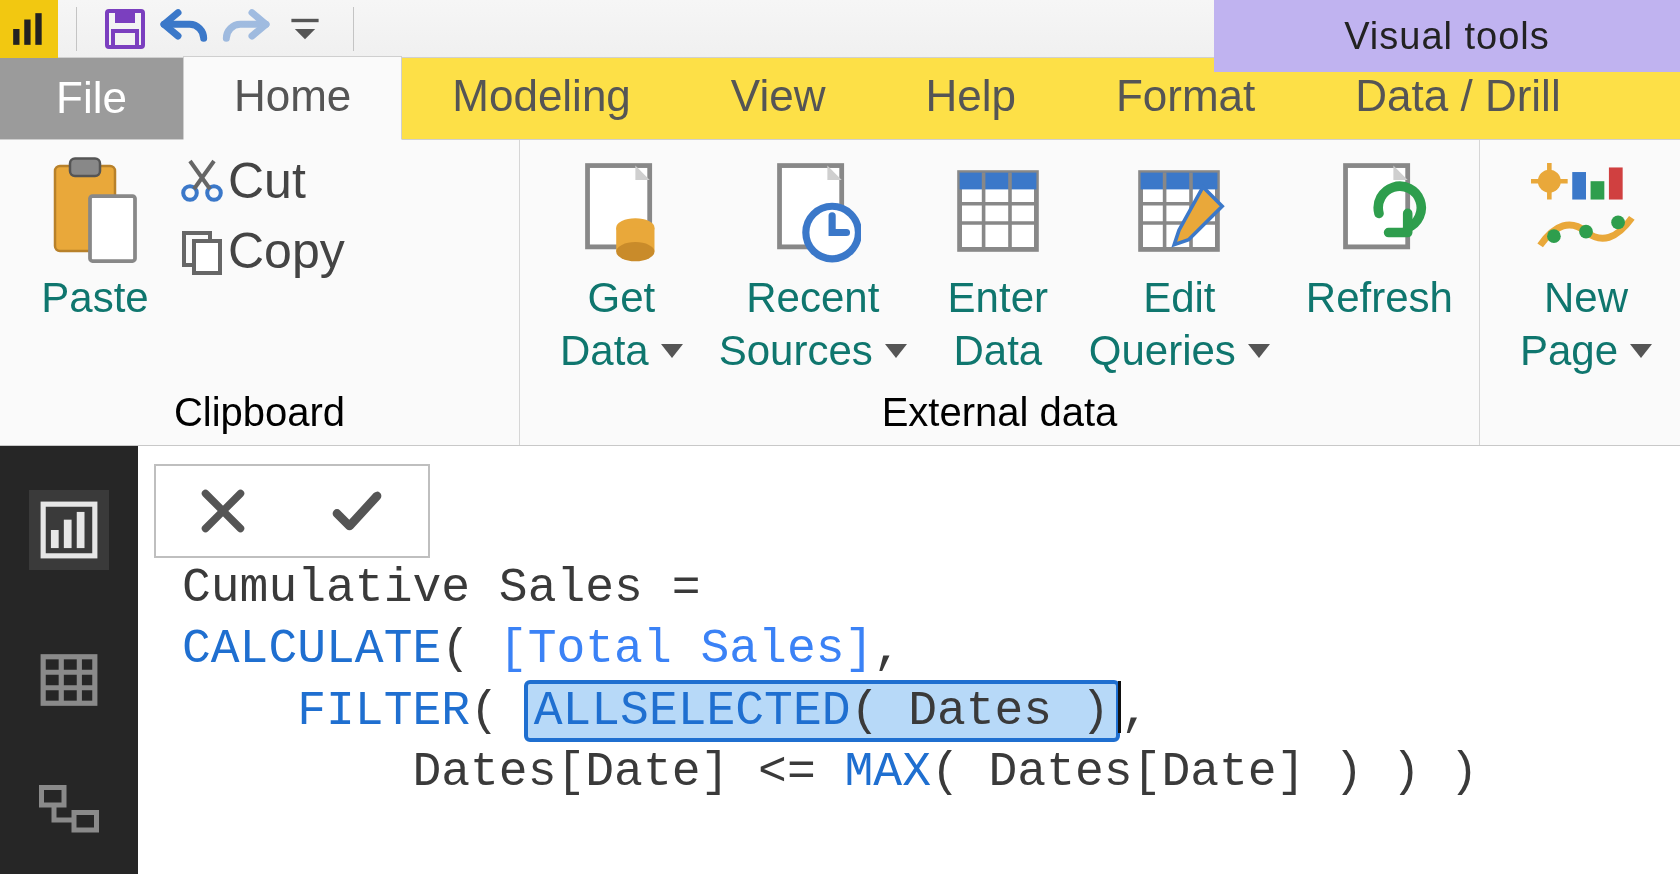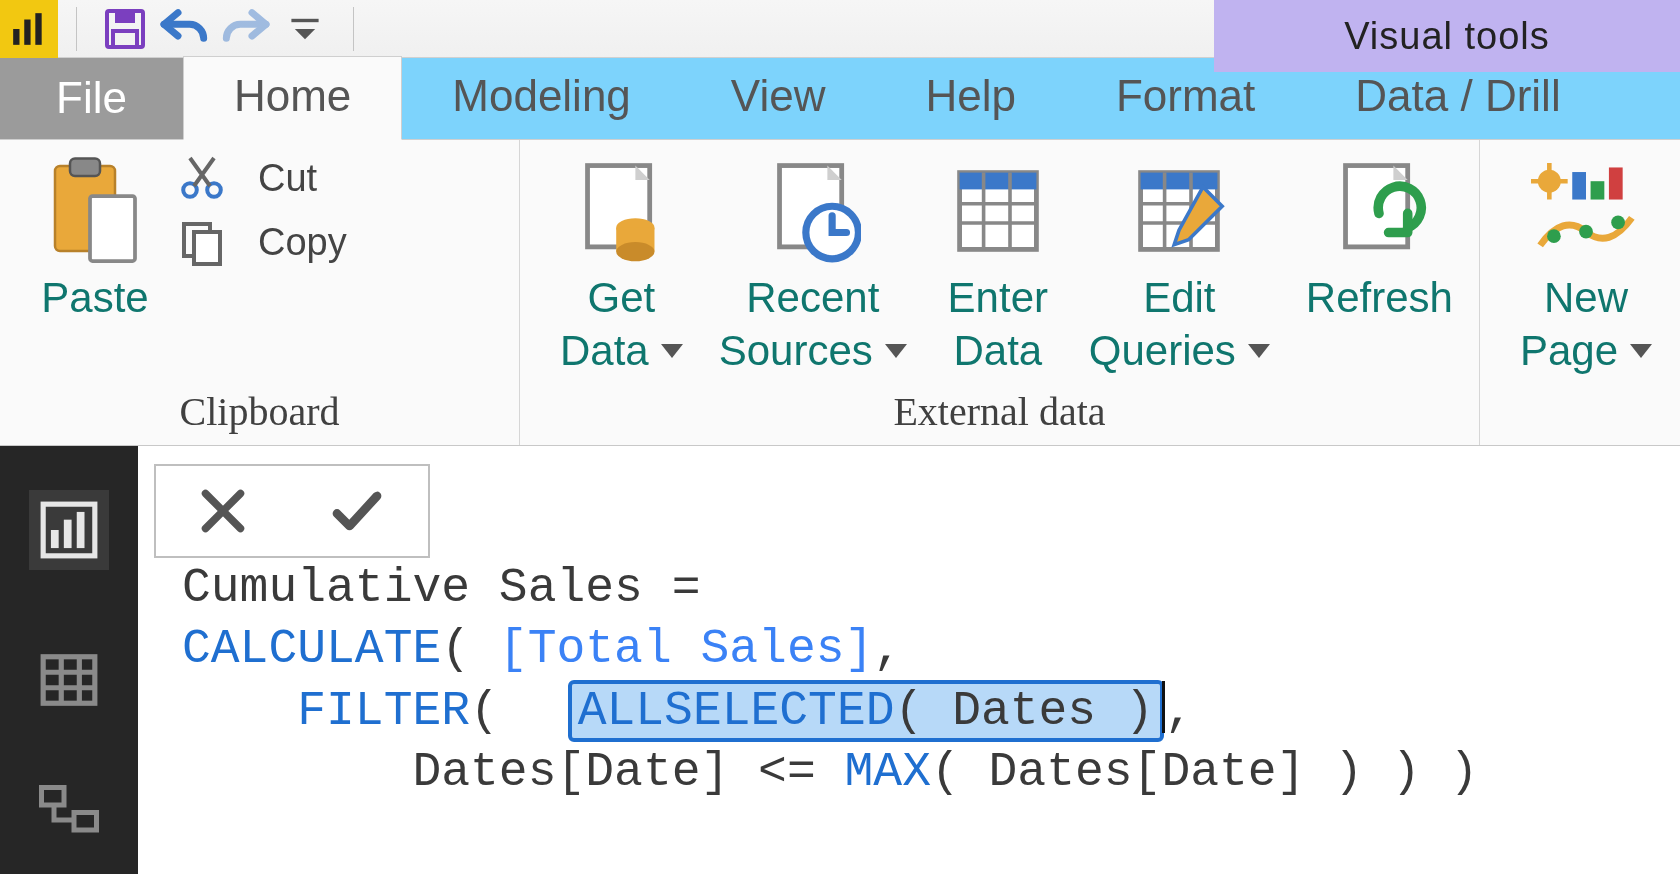--- a/index.html
+++ b/index.html
@@ -45,21 +45,21 @@
     font-size:38px;
     display:flex;align-items:center;justify-content:center;
     letter-spacing:1px;
   }
 
   
   .tabs {
     height: 82px;
     display:flex;
     align-items:flex-end;
-    background:#7dd3fc;
+    background:#fde047;
     border-bottom:1px solid #cfcfcf;
     font-size:44px;
     color:#555;
   }
   .tab {
     padding: 14px 50px 18px 50px;
     cursor:pointer;
     white-space:nowrap;
   }
   .tab.file {
@@ -90,41 +90,40 @@
     padding:12px 22px 0 22px;
     display:flex;
     flex-direction:column;
     justify-content:space-between;
     position:relative;
   }
   .group-inner { display:flex; align-items:flex-start; }
   .group-label {
     text-align:center;
     font-size:40px;
-    color:#404040;
+    color:#000000;
     padding:6px 0 10px 0;
-    font-family:Liberation Serif, serif;
   }
 
   .big-btn {
     display:flex;
     flex-direction:column;
     align-items:center;
     cursor:pointer;
     padding:4px 18px;
     font-size:42px;
     color:#0f766e;
     line-height:1.25;
     text-align:center;
   }
   .big-btn .ico { width:110px;height:110px;display:flex;align-items:center;justify-content:center;margin-bottom:6px; }
   .big-btn .lbl { white-space:nowrap; display:flex;align-items:center;gap:8px;justify-content:center;}
 
   .mini-stack { display:flex;flex-direction:column;gap:12px;justify-content:center;margin-left:8px;}
-  .mini-btn { display:flex;align-items:center;gap:30px;font-size:38px;color:#444;cursor:pointer;white-space:nowrap;}
+  .mini-btn { display:flex;align-items:center;gap:0;font-size:50px;color:#444;cursor:pointer;white-space:nowrap;}
   .mini-btn .mico { width:52px;height:52px;display:flex;align-items:center;justify-content:center;}
 
   .caret {
     display:inline-block;
     width:0;height:0;
     border-left:11px solid transparent;
     border-right:11px solid transparent;
     border-top:14px solid #555;
     margin-left:4px;
   }
@@ -168,21 +167,20 @@
     white-space:pre;
   }
   .formula .kw      { color:#1f6fd0; }
   .formula .meas    { color:#3b82f6; }
   .formula .kw2     { color:#1f6fd0; font-weight:500;}
   .hl {
     background:#b7d9f8;
     outline:4px solid #1f6fd0;
     padding:0 6px;
     border-radius:2px;
-    margin-left:44px;
   }
   .text-cursor {
     display:inline-block;
     width:3px;height:52px;
     background:#111;
     vertical-align:middle;
     margin-left:2px;
     position:relative;top:-4px;
   }
 

